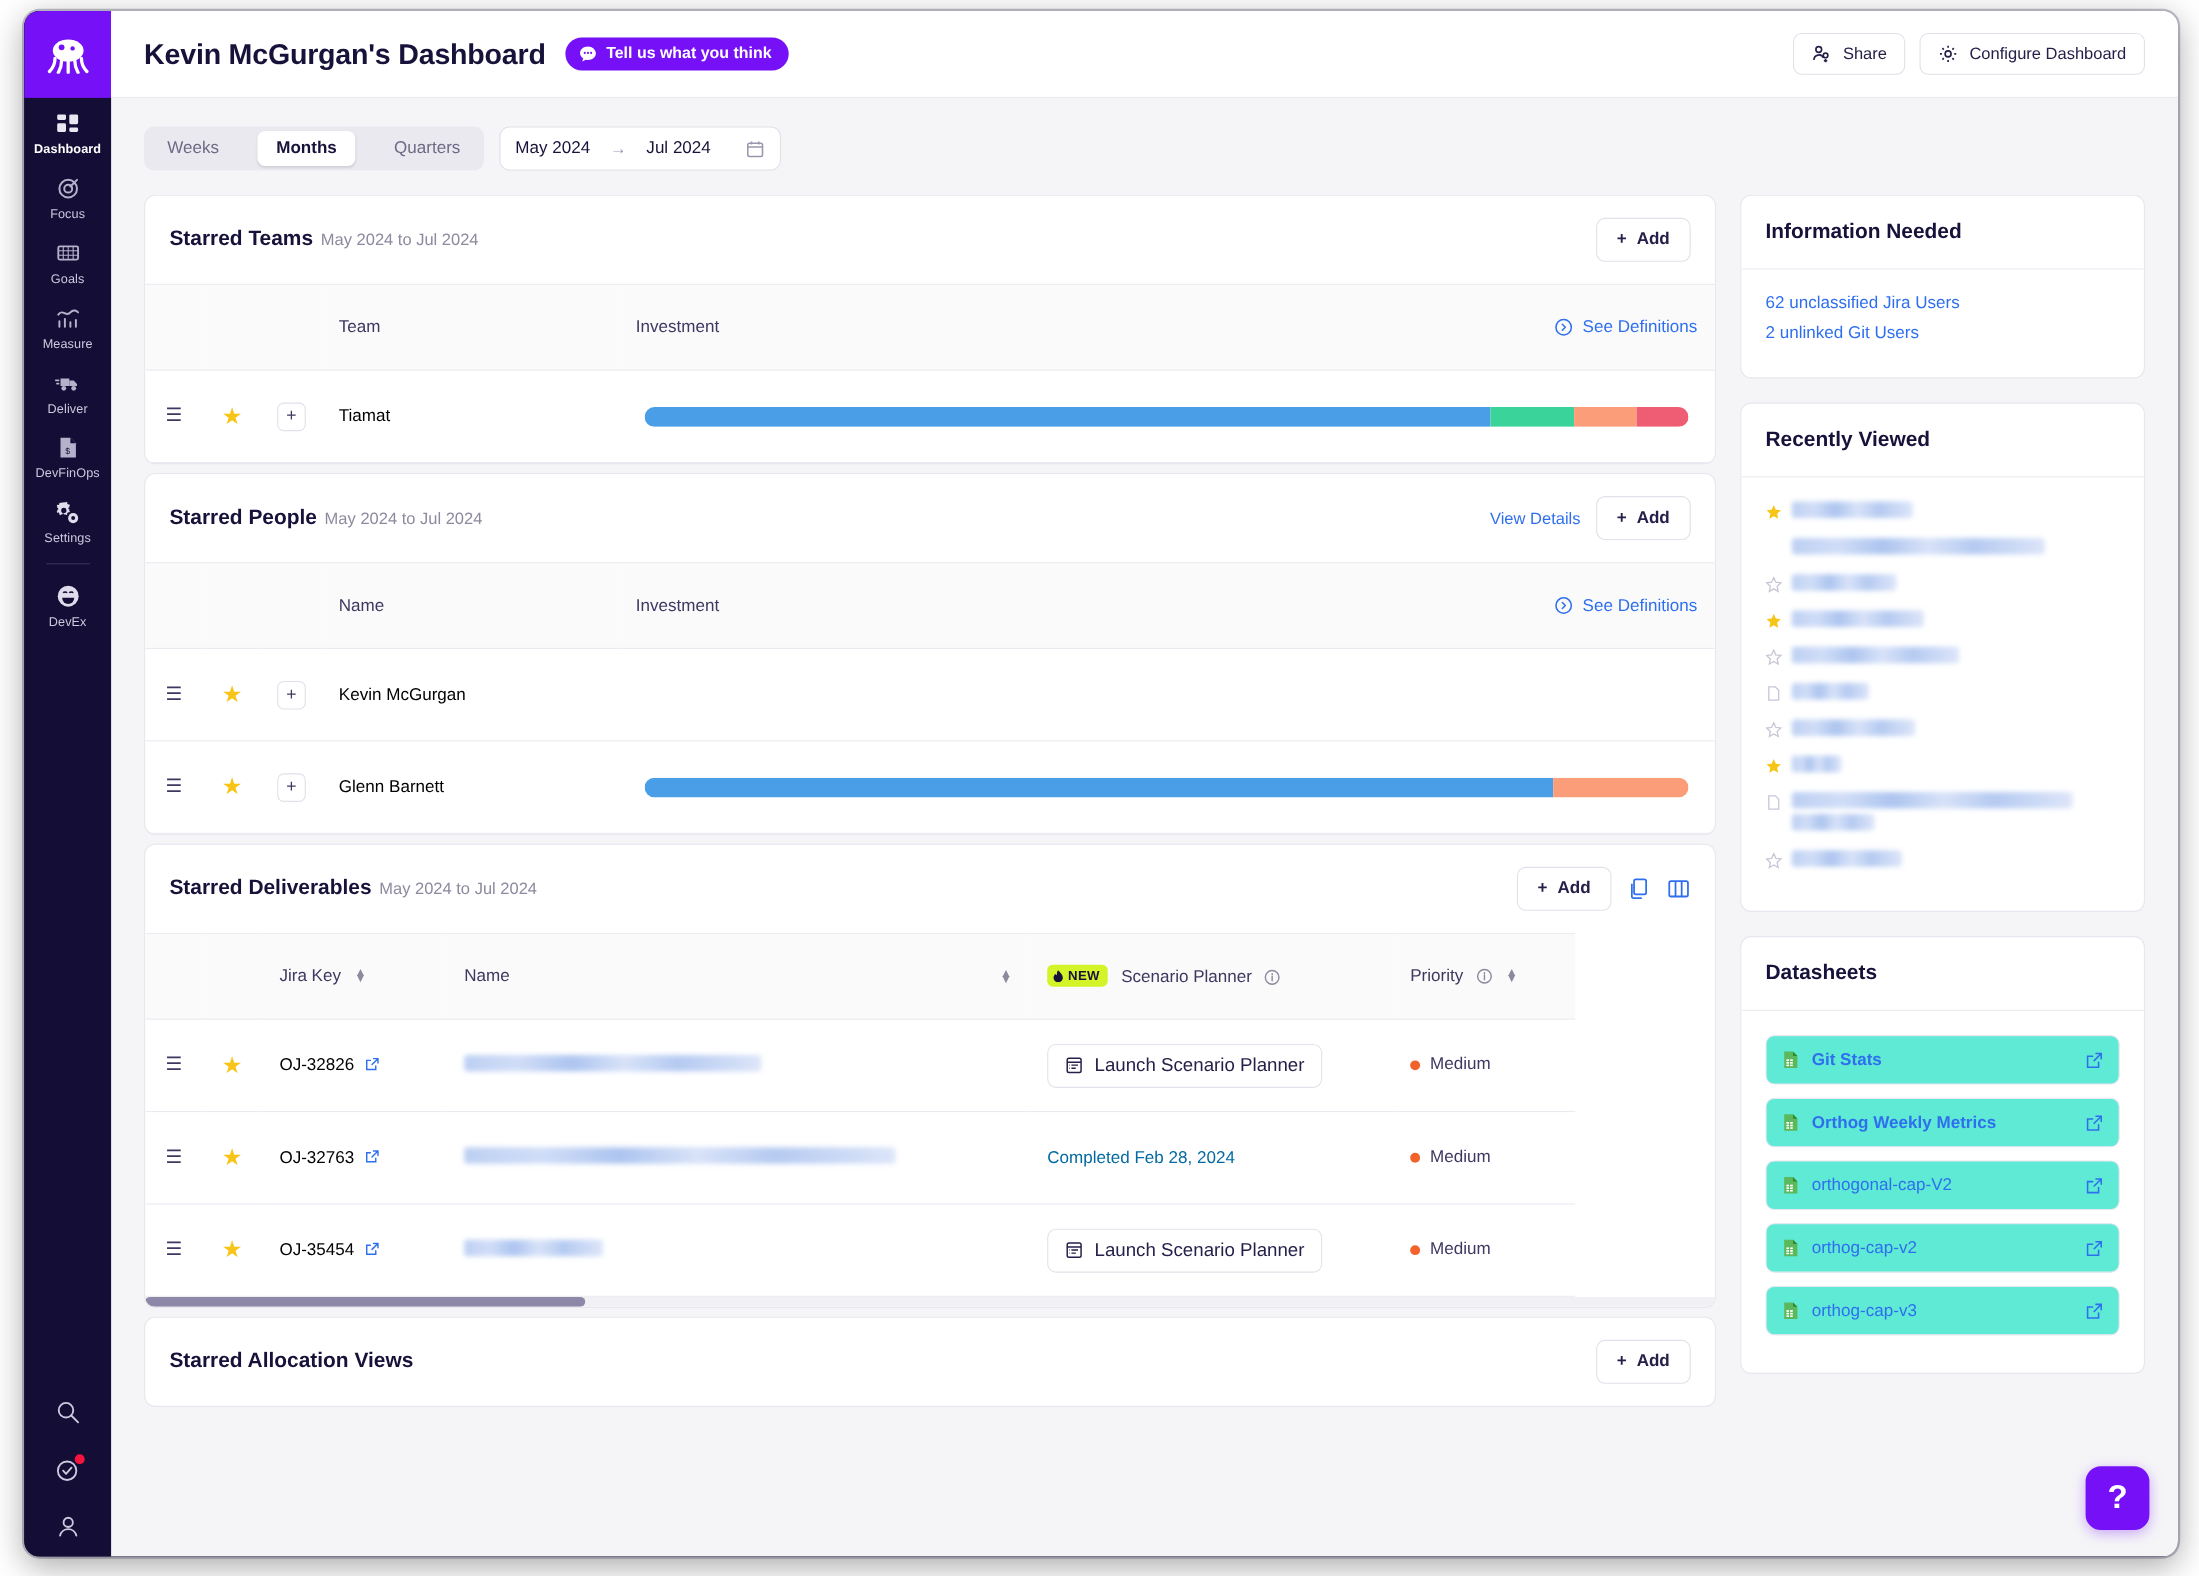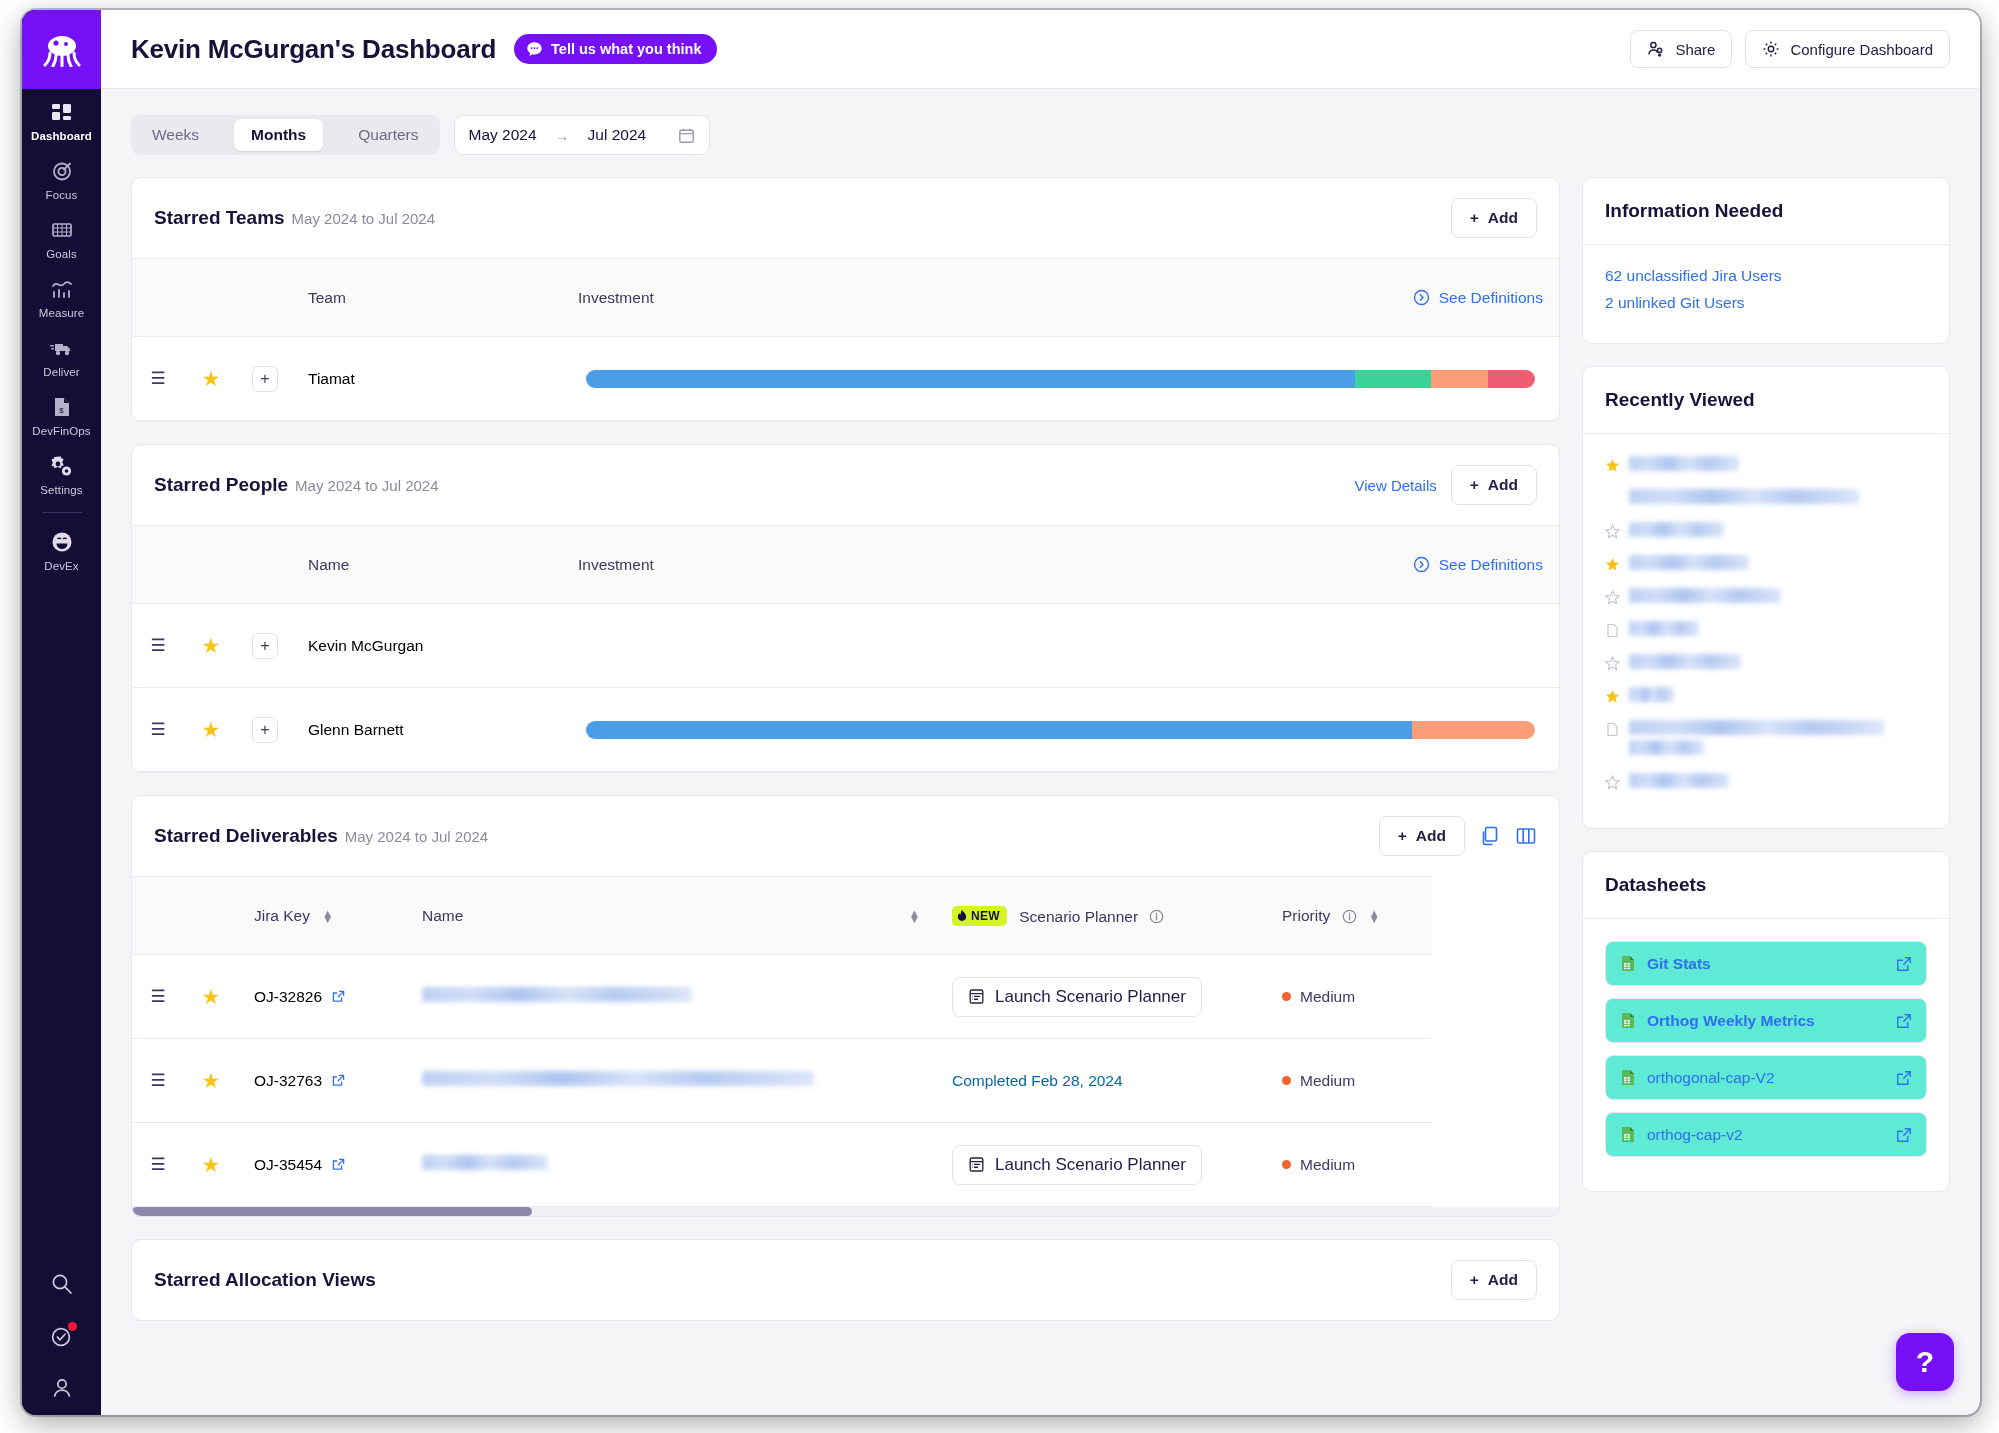--- a/index.html
+++ b/index.html
@@ -108,21 +108,21 @@
     display: inline-flex; align-items: center; gap: 0;
     background: #fff; border: 1px solid #e2e0e8; border-radius: 9px;
     height: 40px; padding: 0 14px; min-width: 256px; cursor: pointer;
   }
   #daterange .dr-val { font-size: 15.5px; color: #17123a; }
   #daterange .dr-arrow { color: #9a96ad; margin: 0 18px; font-size: 15px; }
   #daterange .dr-cal { margin-left: auto; color: #9a96ad; display:flex; }
 
   
   #cols { flex: 1; display: flex; gap: 22px; padding: 0 30px; min-height: 0; overflow: hidden; }
-  #left-col { flex: 1; min-width: 0; display: flex; flex-direction: column; gap: 22px; }
+  #left-col { flex: 1; min-width: 0; display: flex; flex-direction: column; gap: 8px; }
   #right-col { width: 368px; flex: 0 0 368px; display: flex; flex-direction: column; gap: 22px; }
 
   .card { background: #fff; border: 1px solid #e8e6ee; border-radius: 10px; overflow: hidden; }
   .card-head {
     display: flex; align-items: center; padding: 20px 22px; min-height: 70px;
   }
   .card-title { font-size: 19px; font-weight: 700; color: #17123a; }
   .card-sub { font-size: 15px; color: #8d899e; margin-left: 7px; font-weight: 400; }
   .card-head-actions { margin-left: auto; display: flex; align-items: center; gap: 14px; }
   .add-btn {
@@ -900,20 +900,42 @@
                       </g>
                     </svg>
                   </span>
                   <span class="ds-name">orthog-cap-v2</span>
                   <span class="ds-ext">
                     <svg width="16" height="16" viewBox="0 0 16 16" fill="none" stroke="#2f6fee" stroke-width="1.4">
                       <path d="M9.4 1.8h4.8v4.8M14.2 1.8 L7.8 8.2M11.8 9.6v4.6H1.8V4.2h4.6" stroke-linecap="round"></path>
                     </svg>
                   </span>
                 </div>
+                <div class="ds-item">
+                  <span style="display: flex;">
+                    <svg width="16" height="17" viewBox="0 0 16 17">
+                      <path d="M2 1h8l4 4v11H2z" fill="#5cb85c"></path>
+                      <path d="M10 1v4h4z" fill="#2e8b2e"></path>
+                      <g fill="#fff">
+                        <rect x="4" y="8" width="2.4" height="1.6"></rect>
+                        <rect x="7.4" y="8" width="2.4" height="1.6"></rect>
+                        <rect x="4" y="10.4" width="2.4" height="1.6"></rect>
+                        <rect x="7.4" y="10.4" width="2.4" height="1.6"></rect>
+                        <rect x="4" y="12.8" width="2.4" height="1.4"></rect>
+                        <rect x="7.4" y="12.8" width="2.4" height="1.4"></rect>
+                      </g>
+                    </svg>
+                  </span>
+                  <span class="ds-name">orthog-cap-v3</span>
+                  <span class="ds-ext">
+                    <svg width="16" height="16" viewBox="0 0 16 16" fill="none" stroke="#2f6fee" stroke-width="1.4">
+                      <path d="M9.4 1.8h4.8v4.8M14.2 1.8 L7.8 8.2M11.8 9.6v4.6H1.8V4.2h4.6" stroke-linecap="round"></path>
+                    </svg>
+                  </span>
+                </div>
               </div>
           </section>
 
         </aside>
       </div>
     </div>
 
     <div id="help-fab">?</div>
   </div>
 </div>

